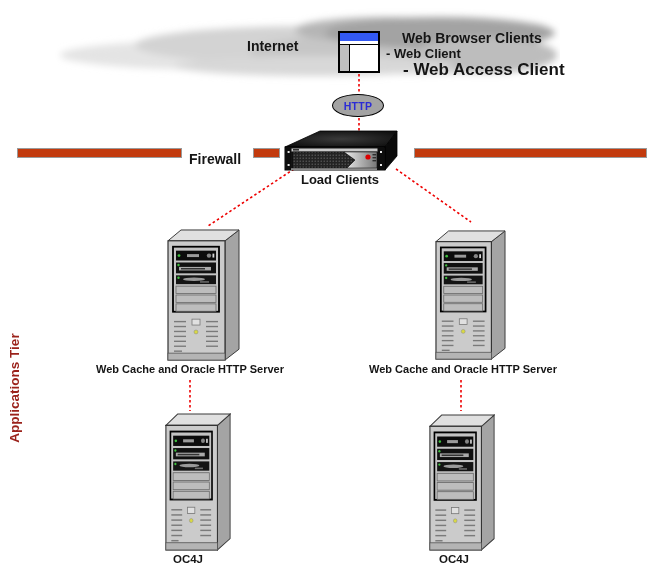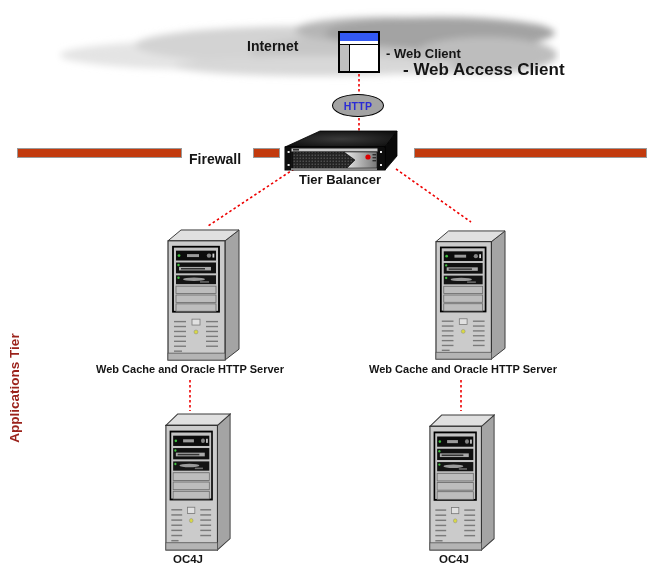--- a/index.html
+++ b/index.html
@@ -100,20 +100,21 @@
 
   <div class="browser">
     <div class="browser-titlebar"></div>
     <div class="browser-gap"></div>
     <div class="browser-body">
       <div class="browser-side"></div>
       <div class="browser-main"></div>
     </div>
   </div>
 
+  <div class="label clients-title">Web Browser Clients</div>
   <div class="label clients-item1">- Web Client</div>
   <div class="label clients-item2">- Web Access Client</div>
 
   <div class="http-ellipse">
     <span class="http-text">HTTP</span>
   </div>
 
   <div class="fw-bar fw-left"></div>
   <div class="label firewall-label">Firewall</div>
   <div class="fw-bar fw-mid"></div>
@@ -146,21 +147,21 @@
     <polygon points="60,22 93,22 93,38 63,38 71,30" fill="url(#lbPanel)" stroke="#000" stroke-width="0.5"></polygon>
     <circle cx="84" cy="27" r="2.6" fill="#DD0000"></circle>
     <rect x="88.5" y="24" width="3.6" height="1.4" fill="#2E2E2E"></rect>
     <rect x="88.5" y="27" width="3.6" height="1.4" fill="#2E2E2E"></rect>
     <rect x="88.5" y="30" width="3.6" height="1.4" fill="#2E2E2E"></rect>
     <rect x="93.5" y="18" width="7" height="21" fill="#0D0D0D"></rect>
     <rect x="96" y="21" width="2" height="2" fill="#E6E6E6"></rect>
     <rect x="96" y="34" width="2" height="2" fill="#E6E6E6"></rect>
     <rect x="7" y="38.2" width="86" height="1.8" fill="#8A8A8A"></rect>
   </svg>
-  <div class="label lb-label">Tier Balancer</div>
+  <div class="label lb-label">Load Clients</div>
 
   <svg style="position:absolute;width:0;height:0" aria-hidden="true">
     <defs>
       <g id="towerSym">
         <polygon points="58,13 72,2 72,123 58,134" fill="#A4A4A4" stroke="#3A3A3A" stroke-width="1"></polygon>
         <polygon points="1,13 14,2 72,2 58,13" fill="#E0E0E0" stroke="#3A3A3A" stroke-width="1"></polygon>
         <rect x="1" y="13" width="57" height="121" fill="#CBCBCB" stroke="#333" stroke-width="1.2"></rect>
         <rect x="1" y="127" width="57" height="7" fill="#B4B4B4" stroke="#555" stroke-width="0.8"></rect>
         <rect x="6" y="19" width="46" height="66" fill="#C3C3C3" stroke="#000" stroke-width="1.8"></rect>
         <rect x="9" y="23" width="40" height="10" fill="#0C0C0C"></rect>

